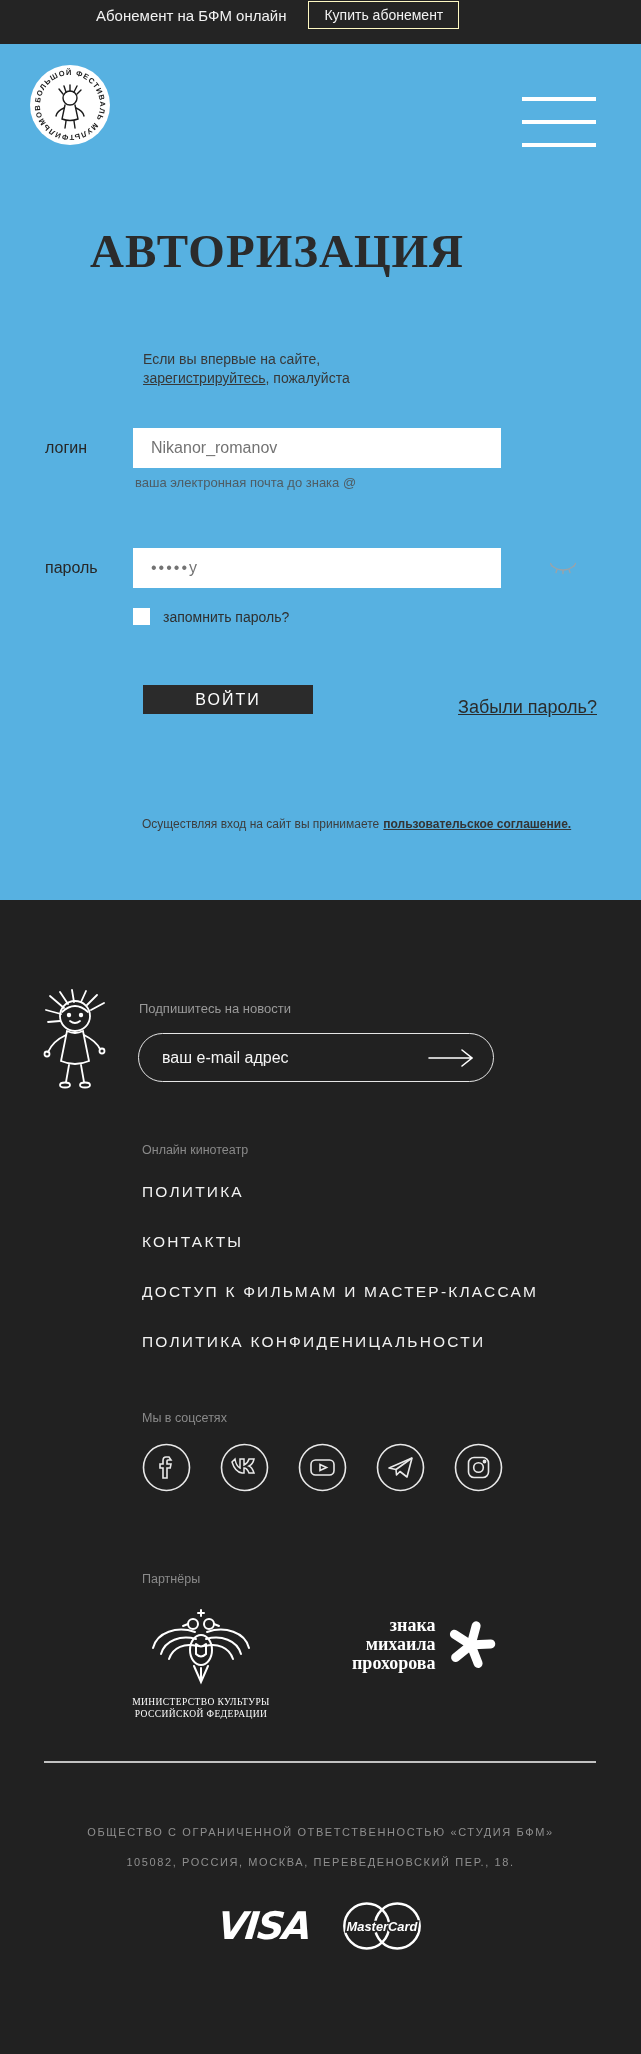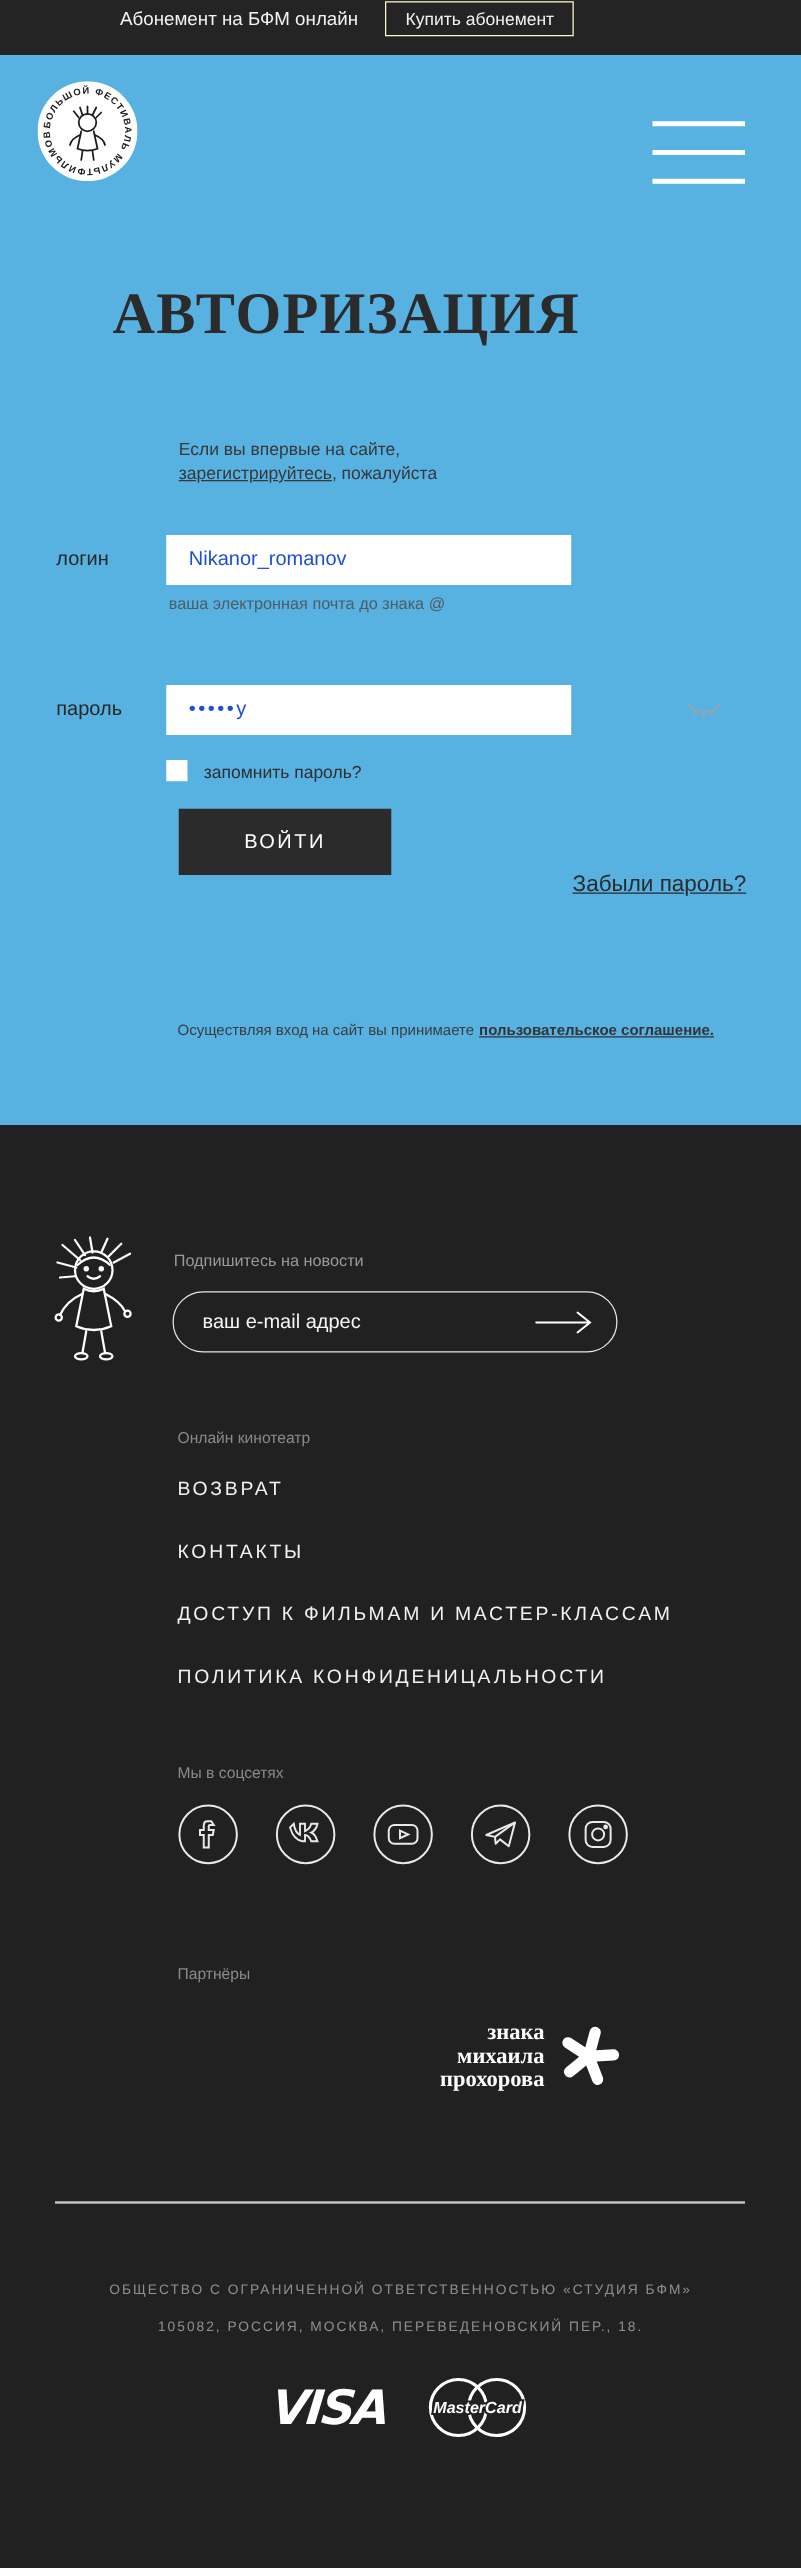--- a/index.html
+++ b/index.html
@@ -18,29 +18,29 @@
   .logo { position:absolute; left:30px; top:21px; width:80px; height:80px; cursor:pointer; }
   .burger { position:absolute; left:522px; top:53px; width:74px; background:none; border:none; cursor:pointer;
             display:flex; flex-direction:column; gap:19px; padding:0; }
   .burger span { display:block; width:74px; height:4px; background:#fff; }
   .title { position:absolute; left:0; top:180px; width:554px; text-align:center;
            font-family:"Liberation Serif", serif; font-weight:700; font-size:47px; letter-spacing:1px; color:#2b2b2b; }
   .intro { position:absolute; left:143px; top:306px; font-size:14px; line-height:19px; color:#383838; }
   .intro a { color:#383838; text-decoration:underline; cursor:pointer; }
 
   .form-label { position:absolute; left:45px; font-size:16px; color:#272727; }
-  .field { position:absolute; left:133px; width:324px; height:40px; background:#fff; border:none; outline:none;
-           padding:0 40px 0 18px; font-size:16px; color:#1d4ed8; font-family:"Liberation Sans",sans-serif; }
+  .field { position:absolute; left:133px; width:368px; height:40px; background:#fff; border:none; outline:none;
+           padding:0 40px 0 18px; font-size:16px; color:#737373; font-family:"Liberation Sans",sans-serif; }
   .login-label { top:395px; } .login-field { top:384px; }
   .hint { position:absolute; left:135px; top:431px; font-size:13px; color:#4e5c64; }
   .pass-label { top:515px; } .pass-field { top:504px; letter-spacing:2px; }
   .eye { position:absolute; left:550px; top:518px; width:26px; height:14px; cursor:pointer; }
   .checkbox { position:absolute; left:133px; top:564px; width:17px; height:17px; background:#fff; border:none; cursor:pointer; }
   .remember { position:absolute; left:163px; top:565px; font-size:14px; color:#2f2f2f; }
-  .submit { position:absolute; left:143px; top:603px; width:170px; height:53px; background:#2b2b2b; border:none;
+  .submit { position:absolute; left:143px; top:641px; width:170px; height:29px; background:#2b2b2b; border:none;
             color:#fff; font-size:16px; letter-spacing:2px; font-family:"Liberation Sans",sans-serif; cursor:pointer; }
   .forgot { position:absolute; right:44px; top:653px; font-size:18px; color:#2b2b2b; text-decoration:underline; cursor:pointer; }
   .agreement { position:absolute; left:142px; top:773px; font-size:12px; color:#3d3d3d; white-space:nowrap; }
   .agreement a { color:#343434; font-weight:700; text-decoration:underline; margin-left:4px; cursor:pointer; }
 
   
   .footer { position:absolute; left:0; top:900px; width:641px; height:1154px; background:#212121; }
   .mascot { position:absolute; left:36px; top:88px; width:78px; height:110px; }
   .sub-label { position:absolute; left:139px; top:101px; font-size:13px; color:#9a9a9a; }
   .email-pill { position:absolute; left:138px; top:133px; width:356px; height:49px; border:1px solid #e6e6e6;
@@ -165,21 +165,21 @@
       <input class="email-input" type="text" placeholder="ваш e-mail адрес" style="">
       <span class="email-arrow">
         <svg viewBox="0 0 52 24" width="52" height="24" fill="none" stroke="#fff" stroke-width="1.6" stroke-linecap="round">
           <path d="M4 12 H46 M37 4 L47 12 L37 20"></path>
         </svg>
       </span>
     </div>
 
     <div class="mini-label cinema-label">Онлайн кинотеатр</div>
 
-    <a class="flink" style="top:283px">ВОЗВРАТ</a>
+    <a class="flink" style="top:283px">ПОЛИТИКА</a>
     <a class="flink" style="top:333px">КОНТАКТЫ</a>
     <a class="flink" style="top:383px">ДОСТУП К ФИЛЬМАМ И МАСТЕР-КЛАССАМ</a>
     <a class="flink" style="top:433px">ПОЛИТИКА КОНФИДЕНИЦАЛЬНОСТИ</a>
 
     <div class="mini-label social-label">Мы в соцсетях</div>
 
     <div class="social-row">
       <span class="social">
         <svg viewBox="0 0 49 49" fill="none" stroke="#e9e9e9" stroke-width="1.6">
           <circle cx="24.5" cy="24.5" r="23"></circle>
@@ -211,20 +211,37 @@
           <circle cx="24.5" cy="24.5" r="23"></circle>
           <rect x="14.5" y="14.5" width="20" height="20" rx="5.5"></rect>
           <circle cx="24.5" cy="24.5" r="4.8"></circle>
           <circle cx="30.5" cy="18.5" r="1.1" fill="#e9e9e9"></circle>
         </svg>
       </span>
     </div>
 
     <div class="mini-label partners-label">Партнёры</div>
 
+    <div class="ministry">
+      <svg viewBox="0 0 120 82" width="120" height="82" fill="none" stroke="#fff" stroke-width="2" stroke-linecap="round">
+        <path d="M60 4 V10 M57 7 H63"></path>
+        <circle cx="52" cy="18" r="5"></circle>
+          <circle cx="68" cy="18" r="5"></circle>
+        <path d="M47 18 L42 20 M73 18 L78 20"></path>
+        <path d="M54 26 C36 20 16 26 12 42 M55 33 C40 29 24 34 20 48 M56 40 C44 37 32 41 28 53"></path>
+        <path d="M66 26 C84 20 104 26 108 42 M65 33 C80 29 96 34 100 48 M64 40 C76 37 88 41 92 53"></path>
+        <ellipse cx="60" cy="44" rx="11" ry="15"></ellipse>
+        <path d="M55 38 V48 Q60 53 65 48 V38 M55 38 Q60 43 65 38"></path>
+        <path d="M53 60 L60 76 L67 60 M60 62 L60 74"></path>
+      </svg>
+      <div class="ministry-text">
+        <div>МИНИСТЕРСТВО КУЛЬТУРЫ</div>
+        <div>РОССИЙСКОЙ ФЕДЕРАЦИИ</div>
+      </div>
+    </div>
 
     <div class="prokhorov">
       <div class="prokhorov-text">
         <div>знака</div>
         <div>михаила</div>
         <div>прохорова</div>
       </div>
       <svg viewBox="0 0 60 60" width="54" height="54" fill="#fff">
         <g transform="rotate(15,30,30)">
             <rect x="25" y="3" width="10" height="29" rx="5"></rect>

